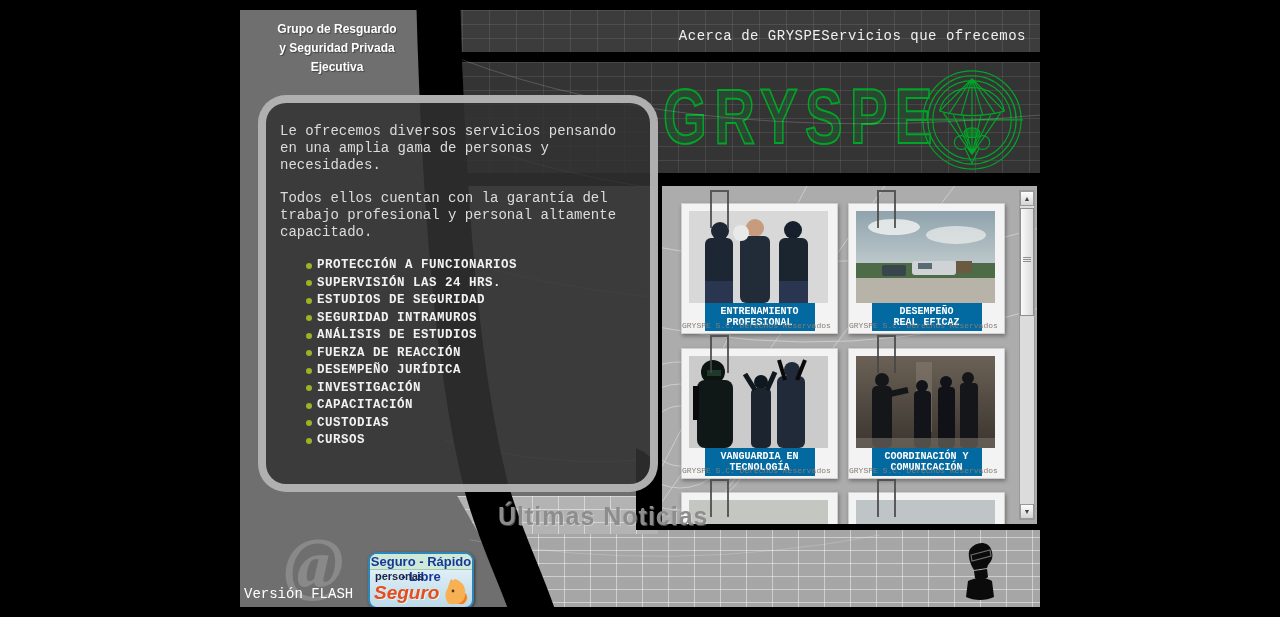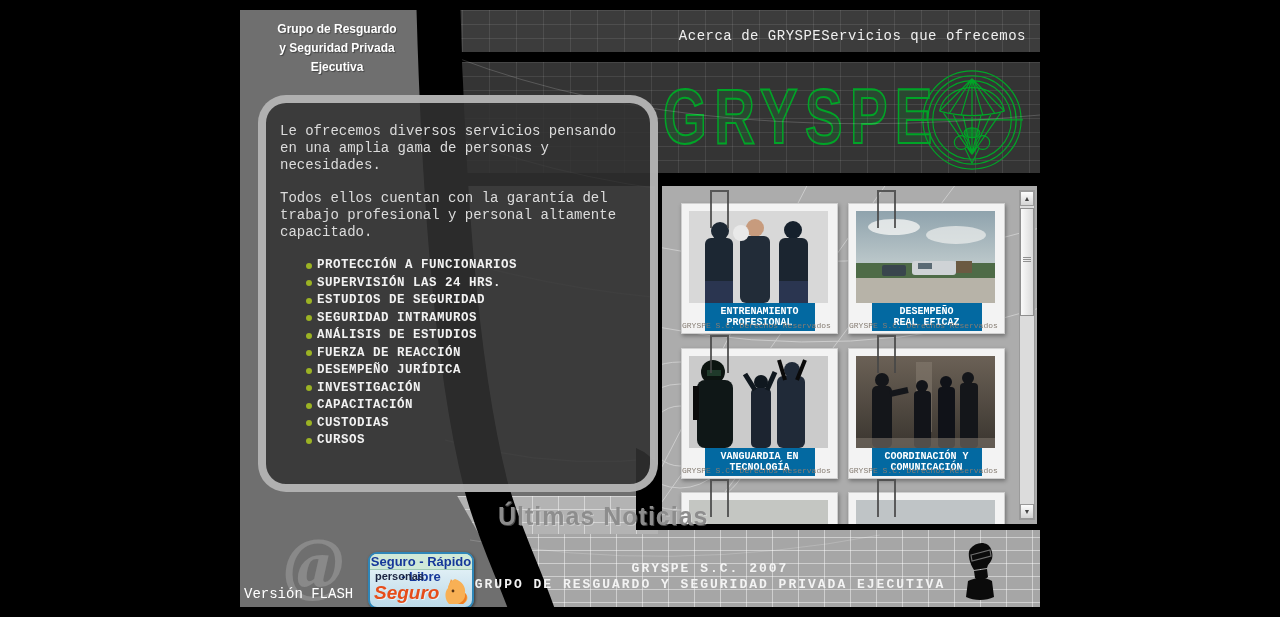--- a/index.html
+++ b/index.html
@@ -358,24 +358,20 @@
       <div class="ffx-fox-name">Seguro</div>
       <svg class="ffx-fox" width="30" height="30" viewBox="0 0 30 30">
         <path d="M8 12 L11 3 L15 9 Z" fill="#f59b3c"></path>
         <path d="M15 3 C22 5 26 11 25 17 C29 20 28 26 23 28 L9 28 C5 24 4 16 8 12 C9 7 11 5 15 3 Z" fill="#f8b055"></path>
         <path d="M23 28 C27 25 28 20 25 17 C26 23 22 26 18 28 Z" fill="#ef7d22"></path>
         <circle cx="13" cy="15" r="1.4" fill="#5a3413"></circle>
       </svg>
     </div>
 
     <div class="news-heading">Últimas Noticias</div>
-    <div class="footer-text">
-      <div>GRYSPE S.C. 2007</div>
-      <div>GRUPO DE RESGUARDO Y SEGURIDAD PRIVADA EJECUTIVA</div>
-    </div>
 
     <svg class="stencil" width="60" height="64" viewBox="0 0 60 64">
       <g fill="#0b0b0b">
         <path d="M20 8 C26 0 38 0 41 8 C44 15 42 20 38 24 L37 27 L24 29 C20 23 17 13 20 8 Z"></path>
         <path d="M21 14 L40 9 L41 15 L22 20 Z" fill="#0b0b0b" stroke="#6f6f6f" stroke-width="1.2"></path>
         <path d="M24 30 L37 28 L38 36 C33 40 28 40 25 37 Z"></path>
         <path d="M18 40 C26 36 36 36 42 40 L44 56 C36 60 24 60 16 56 Z"></path>
       </g>
     </svg>
 

